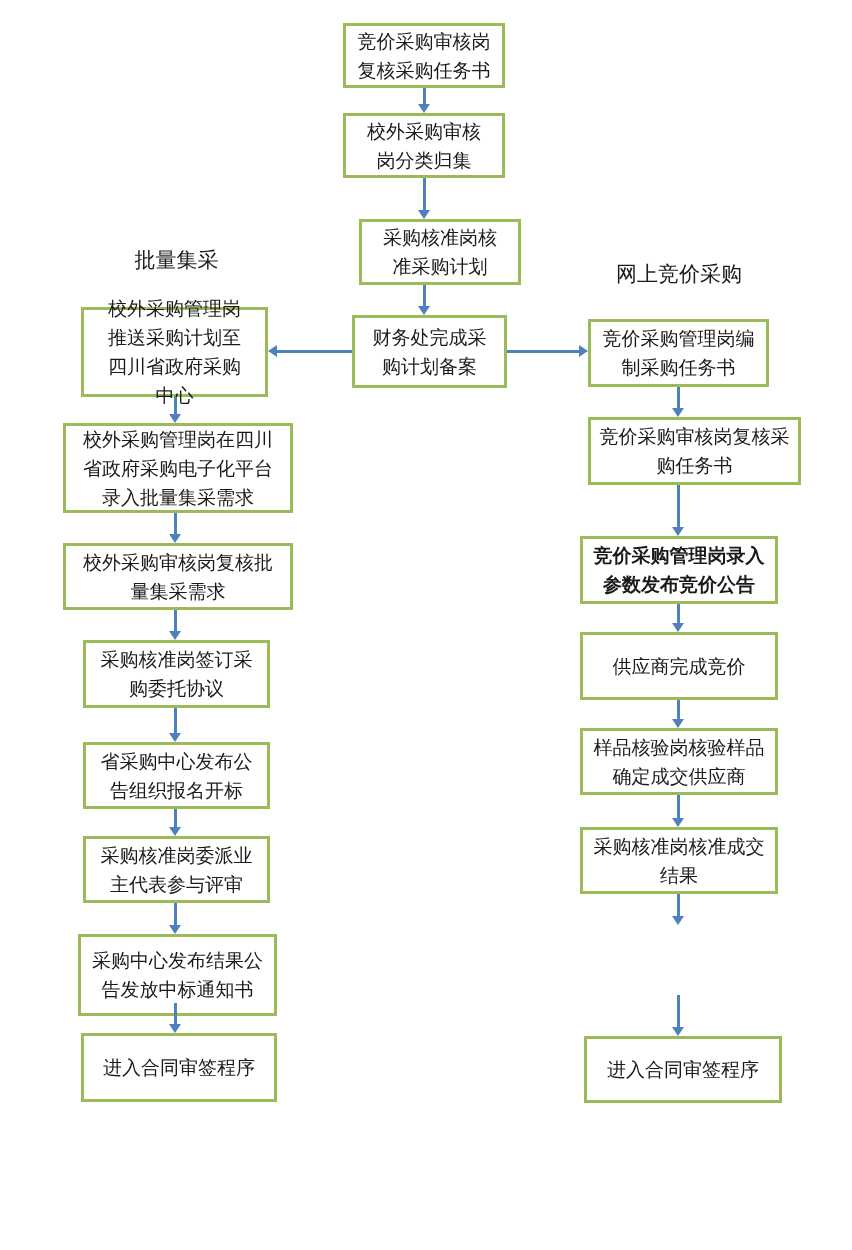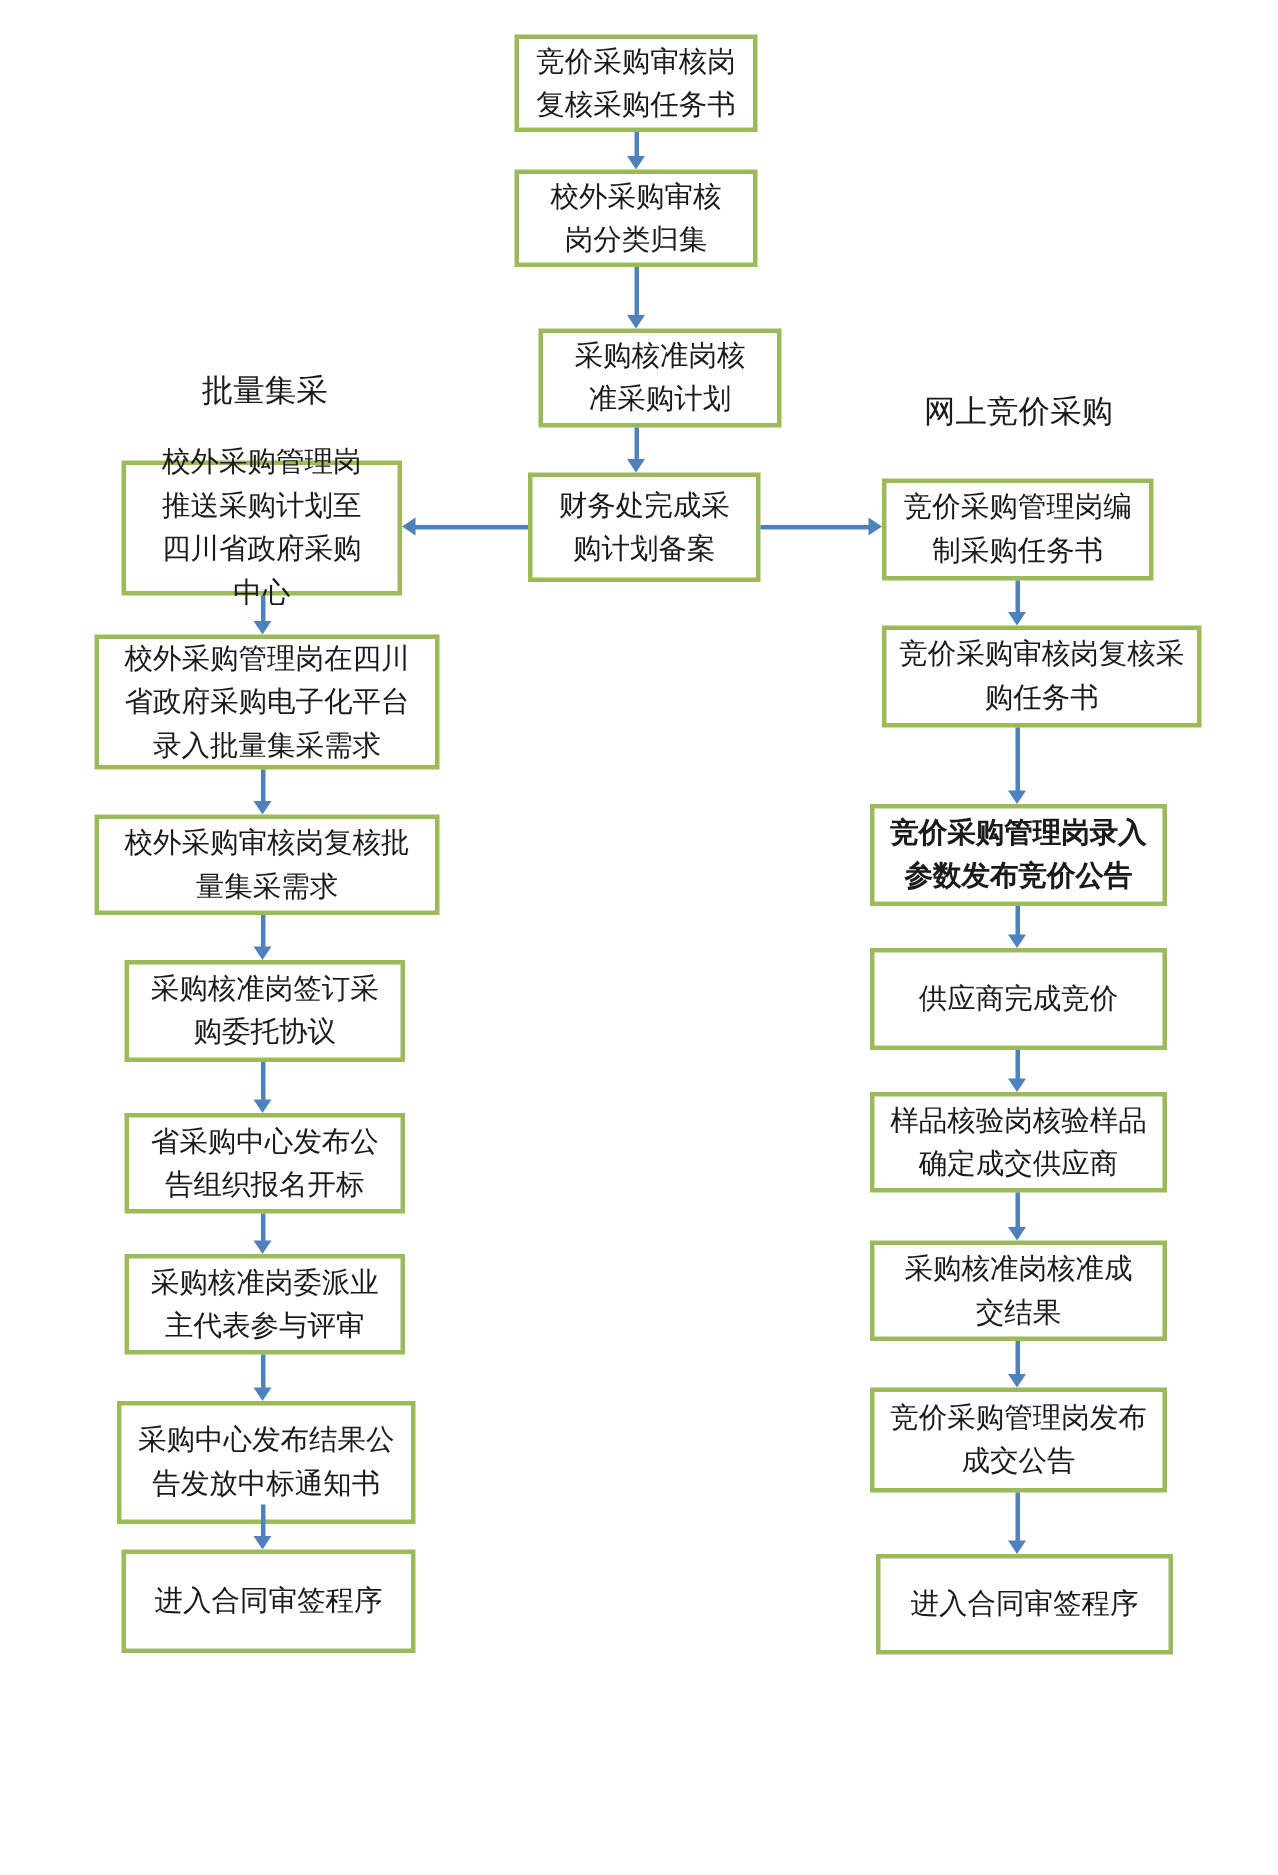--- a/index.html
+++ b/index.html
@@ -218,31 +218,28 @@
   </div>
 
   <div class="box" style="left:580px; top:728px;  width:198px; height:67px; padding:2px 6px;">
     <span class="lbl">样品核验岗核验样品确定成交供应商</span>
   </div>
   <div class="arr-v" style="left:672px; top:795px; height:32px;">
     <span class="stem"></span>
       <span class="head"></span>
   </div>
 
-  <div class="box" style="left:580px; top:827px;  width:198px; height:67px; padding:2px 20px;">
+  <div class="box" style="left:580px; top:827px;  width:198px; height:67px; padding:2px 10px;">
     <span class="lbl">采购核准岗核准成交结果</span>
   </div>
   <div class="arr-v" style="left:672px; top:894px; height:31px;">
     <span class="stem"></span>
       <span class="head"></span>
   </div>
 
-  <div class="box" style="left:580px; top:925px;  width:198px; height:70px; padding:2px 6px;">
-    <span class="lbl">竞价采购管理岗发布成交公告</span>
-  </div>
   <div class="arr-v" style="left:672px; top:995px; height:41px;">
     <span class="stem"></span>
       <span class="head"></span>
   </div>
 
   <div class="box" style="left:584px; top:1036px; width:198px; height:67px; padding:2px 6px;">
     <span class="lbl">进入合同审签程序</span>
   </div>
 
 </div>

